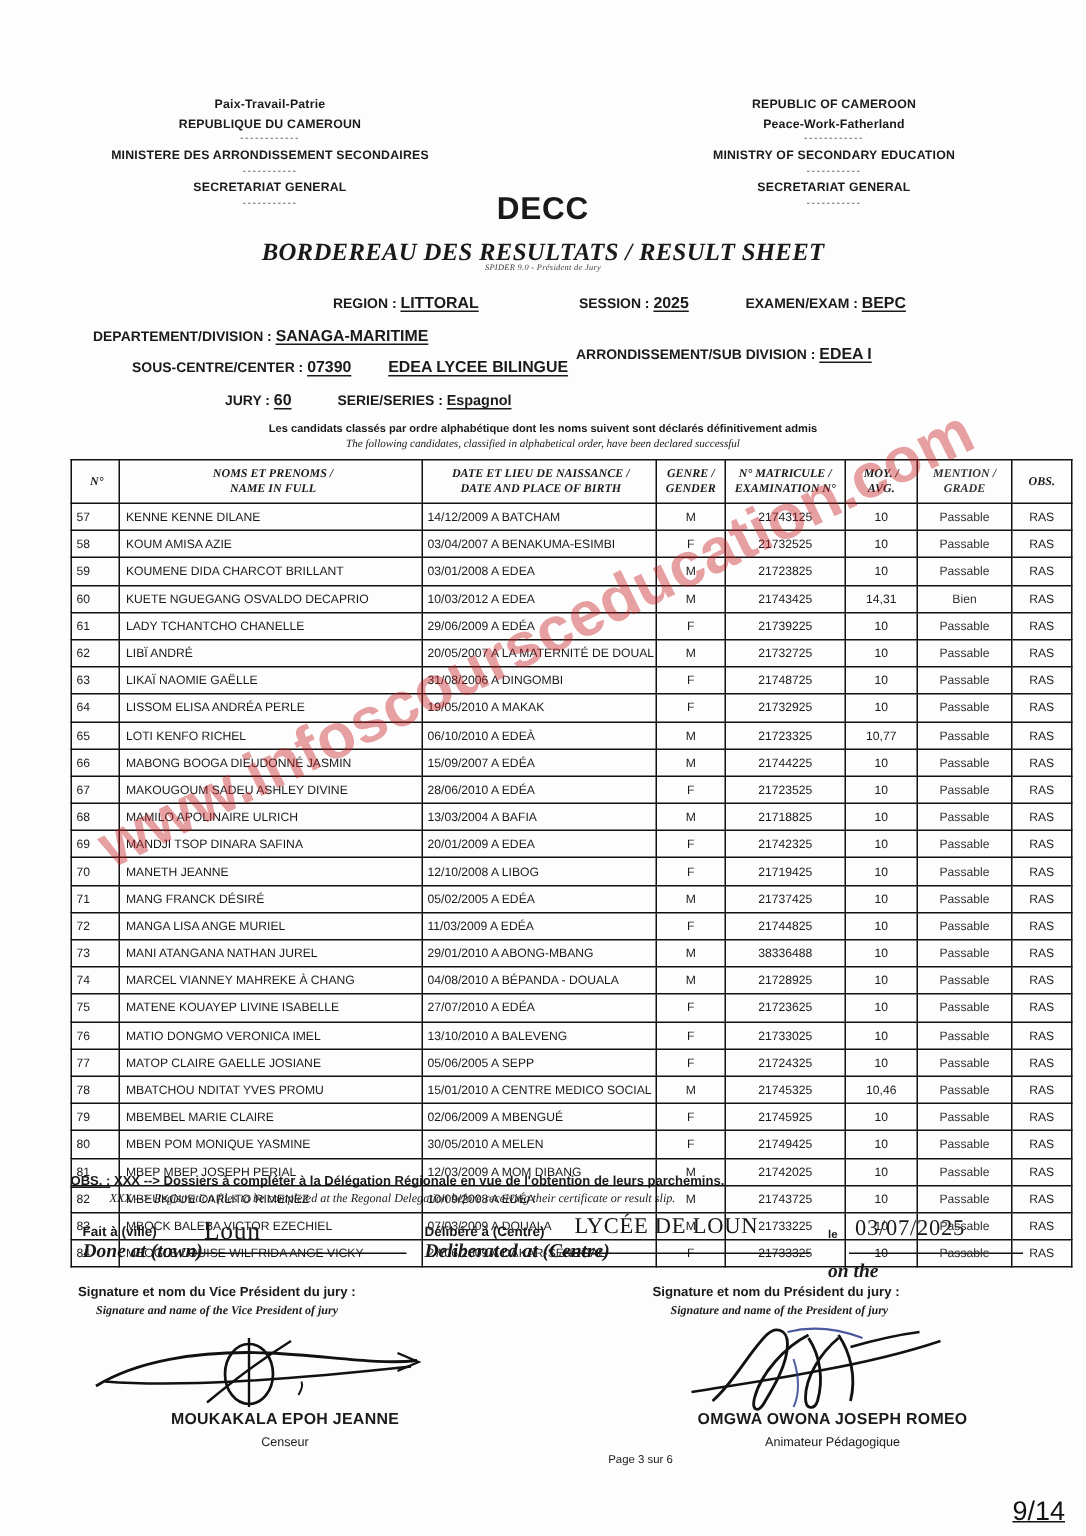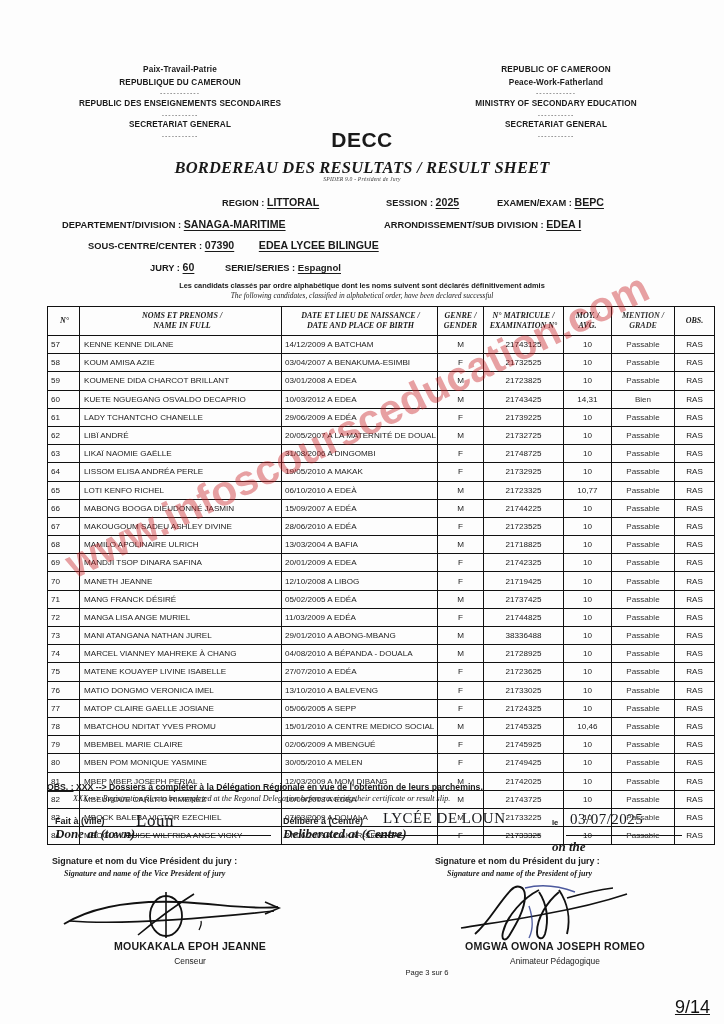--- a/index.html
+++ b/index.html
@@ -258,21 +258,21 @@
 </head>
 <body>
 
 <div id="sheet">
 
   <div class="masthead">
     <div class="mast-col mast-left">
       <div>Paix-Travail-Patrie</div>
       <div>REPUBLIQUE DU CAMEROUN</div>
       <div class="rule-dots">------------</div>
-      <div>REPUBLIC DES ENSEIGNEMENTS SECONDAIRES</div>
+      <div>MINISTERE DES ARRONDISSEMENT SECONDAIRES</div>
       <div class="rule-dots">-----------</div>
       <div>SECRETARIAT GENERAL</div>
       <div class="rule-dots">-----------</div>
     </div>
     <div class="mast-col mast-right">
       <div>REPUBLIC OF CAMEROON</div>
       <div>Peace-Work-Fatherland</div>
       <div class="rule-dots">------------</div>
       <div>MINISTRY OF SECONDARY EDUCATION</div>
       <div class="rule-dots">-----------</div>
@@ -295,21 +295,21 @@
   </div>
   <div class="info-row r1" style="left:497px;">
     <span class="info-lbl">EXAMEN/EXAM :</span>
     <span class="info-val">BEPC</span>
   </div>
 
   <div class="info-row r2" style="left:62px;">
     <span class="info-lbl">DEPARTEMENT/DIVISION :</span>
     <span class="info-val">SANAGA-MARITIME</span>
   </div>
-  <div class="info-row r2" style="left:384px;">
+  <div class="info-row r2" style="left:384px;margin-top:12px;">
     <span class="info-lbl">ARRONDISSEMENT/SUB DIVISION :</span>
     <span class="info-val">EDEA I</span>
   </div>
 
   <div class="info-row r3" style="left:88px;">
     <span class="info-lbl">SOUS-CENTRE/CENTER :</span>
     <span class="info-val">07390</span>
     <span class="info-val" style="margin-left:22px;">EDEA LYCEE BILINGUE</span>
   </div>
 

